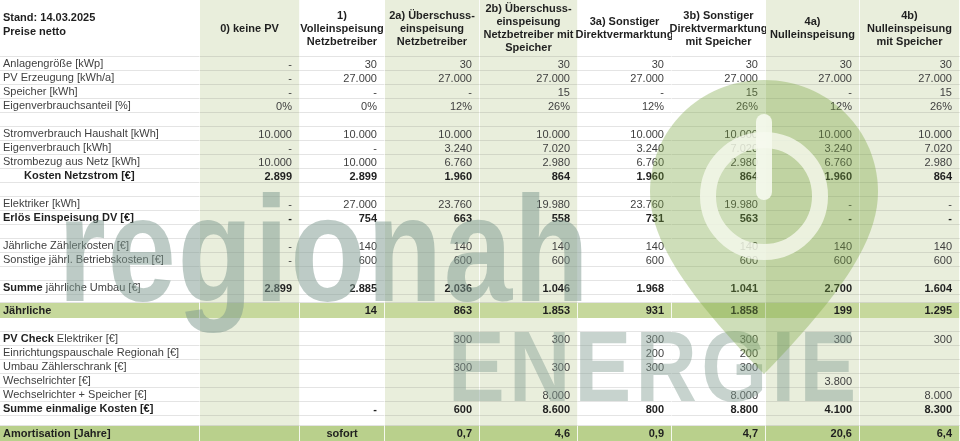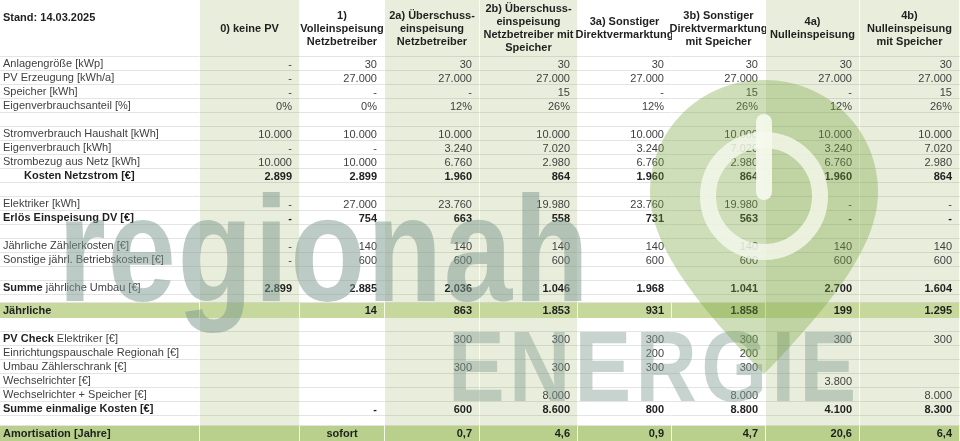--- a/index.html
+++ b/index.html
@@ -40,20 +40,21 @@
 </style>
 </head>
 <body>
 
 <div id="stage">
 
   <div id="grid">
     <div class="row">
       <div class="cell hleft r-line" style="height:57px;">
         <span>Stand: 14.03.2025</span>
+        <span>Preise netto</span>
       </div>
       
     <div class="cell hcell r-line tint-green" style="height: 57px;">0) keine PV</div><div class="cell hcell r-line tint-white" style="height: 57px;">1) Volleinspeisung Netzbetreiber</div><div class="cell hcell r-line tint-green" style="height: 57px;">2a) Überschuss-einspeisung Netzbetreiber</div><div class="cell hcell r-line tint-green" style="height: 57px;">2b) Überschuss-einspeisung Netzbetreiber mit Speicher</div><div class="cell hcell r-line tint-white" style="height: 57px;">3a) Sonstiger Direktvermarktung</div><div class="cell hcell r-line tint-white" style="height: 57px;">3b) Sonstiger Direktvermarktung mit Speicher</div><div class="cell hcell r-line tint-green" style="height: 57px;">4a) Nulleinspeisung</div><div class="cell hcell r-line tint-green" style="height: 57px;">4b) Nulleinspeisung mit Speicher</div></div>
 
   <div class="row"><div class="cell lbl r-line" style="height: 14px;">
           <span style="white-space: pre;">Anlagengröße [kWp]</span>
         </div><div class="cell val tint-green r-line" style="height: 14px;">-</div><div class="cell val tint-white r-line" style="height: 14px;">30</div><div class="cell val tint-green r-line" style="height: 14px;">30</div><div class="cell val tint-green r-line" style="height: 14px;">30</div><div class="cell val tint-white r-line" style="height: 14px;">30</div><div class="cell val tint-white r-line" style="height: 14px;">30</div><div class="cell val tint-green r-line" style="height: 14px;">30</div><div class="cell val tint-green r-line" style="height: 14px;">30</div></div>
       <div class="row"><div class="cell lbl r-line" style="height: 14px;">
           <span style="white-space: pre;">PV Erzeugung [kWh/a]</span>
         </div><div class="cell val tint-green r-line" style="height: 14px;">-</div><div class="cell val tint-white r-line" style="height: 14px;">27.000</div><div class="cell val tint-green r-line" style="height: 14px;">27.000</div><div class="cell val tint-green r-line" style="height: 14px;">27.000</div><div class="cell val tint-white r-line" style="height: 14px;">27.000</div><div class="cell val tint-white r-line" style="height: 14px;">27.000</div><div class="cell val tint-green r-line" style="height: 14px;">27.000</div><div class="cell val tint-green r-line" style="height: 14px;">27.000</div></div>

